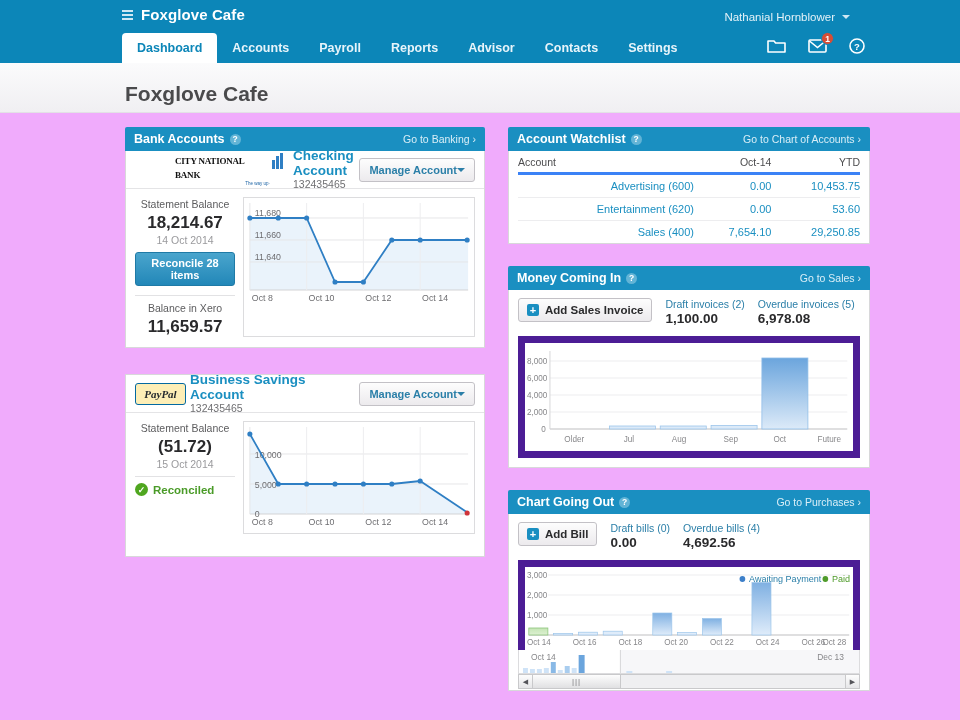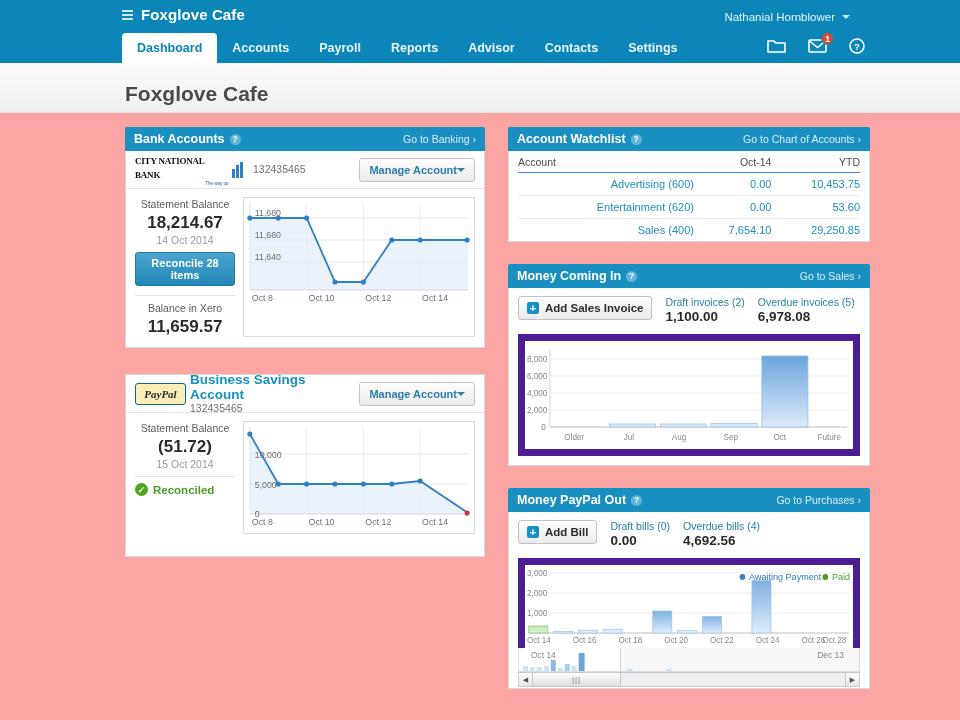--- a/index.html
+++ b/index.html
@@ -4,21 +4,21 @@
 <style>
   * { box-sizing: border-box; margin: 0; padding: 0; }
   html, body {
     width: 960px; height: 720px;
     font-family: "Liberation Sans", sans-serif;
     font-size: 12px;
     background: #ffffff;
     color: #333;
     overflow: hidden;
   }
-  .page { position: relative; width: 960px; height: 720px; background:#fca5a5; }
+  .page { position: relative; width: 960px; height: 720px; background:#f0abfc; }
 
   
   .topbar {
     position:absolute; left:0; top:0; width:960px; height:63px;
     background:#0c86b8;
   }
   .brand {
     position:absolute; left:122px; top:6px;
     display:flex; align-items:center; gap:8px;
     color:#fff; font-size:15px; font-weight:bold;
@@ -106,21 +106,21 @@
   }
 
   
   .bankcard {
     border:1px solid #d8d8da; border-top:none; background:#fff;
   }
   .bankcard-head {
     display:flex; align-items:center; padding:7px 9px;
     border-bottom:1px solid #e4e4e6; height:38px;
   }
-  .logo-cnb { width:108px; display:flex; align-items:center; }
+  .logo-cnb { width:108px; display:flex; align-items:flex-start;margin-left:40px; }
   .cnb-txt {
     font-family:"Liberation Serif", serif; font-size:9px; font-weight:bold;
     color:#111; letter-spacing:-0.2px; line-height:10px;
   }
   .cnb-sub { font-size:4.5px; color:#1b63a5; text-align:right; line-height:6px;}
   .cnb-bars { display:flex; gap:1px; align-items:flex-end; margin-left:2px; }
   .cnb-bars span{ width:3px; background:#2f7fc4; display:block;}
   .logo-paypal {
     width:51px; height:22px; background:#fdeeb6;
     border:1px solid #0369a1; border-radius:3px;
@@ -161,21 +161,21 @@
     display:flex;align-items:center;justify-content:center;
     color:#fff;font-size:9px;font-weight:bold;
   }
   .bk-chart { flex:1; border:1px solid #dcdcde; position:relative; background:#fff; }
 
   
   .wl-body { border:1px solid #d8d8da; border-top:none; background:#fff; padding:0 9px;}
   table.wl { width:100%; border-collapse:collapse; }
   table.wl th {
     font-size:10.5px; font-weight:normal; color:#4c4c4e;
-    text-align:right; padding:5px 0 4px 0; border-bottom:1px solid #3b82f6;
+    text-align:right; padding:5px 0 4px 0; border-bottom:3px solid #3b82f6;
   }
   table.wl th.first { text-align:left; }
   table.wl td {
     font-size:11px; padding:5px 0; border-bottom:1px solid #ededef;
     text-align:right; color:#1a8fc1;
   }
   table.wl td.first { text-align:right; }
   table.wl tr:last-child td { border-bottom:none; }
 
   
@@ -299,20 +299,21 @@
               <span class="cnb-txt">CITY NATIONAL BANK</span>
               <span class="cnb-sub" style="display:block">The way up·</span>
             </span>
             <span class="cnb-bars">
               <span style="height:9px"></span>
                 <span style="height:13px"></span>
                 <span style="height:16px"></span>
             </span>
           </span>
           <span class="acct-meta">
+            <span class="acct-name" style="display:block">Checking Account</span>
             <span class="acct-num" style="display:block">132435465</span>
           </span>
           <span class="manage-btn">
             <span>Manage Account</span>
             <span class="caret-down"></span>
           </span>
         </div>
         <div class="bankcard-body">
           <div class="bk-left">
             <div class="bk-label">Statement Balance</div>
@@ -519,21 +520,21 @@
             <text class="axs" x="259" y="99">Oct</text>
             <text class="axs" x="305" y="99">Future</text>
           </svg>
         </div>
       </div>
     </div>
 
     <div class="panel">
       <div class="panel-head">
         <span class="ptitle">
-          <span>Money PayPal Out</span>
+          <span>Chart Going Out</span>
           <span class="qmark">?</span>
         </span>
         <span class="plink">Go to Purchases ›</span>
       </div>
       <div class="money-body" style="padding-bottom:0">
         <div class="money-top">
           <span class="add-btn">
             <span class="plus-sq">+</span>
             <span>Add Bill</span>
           </span>

